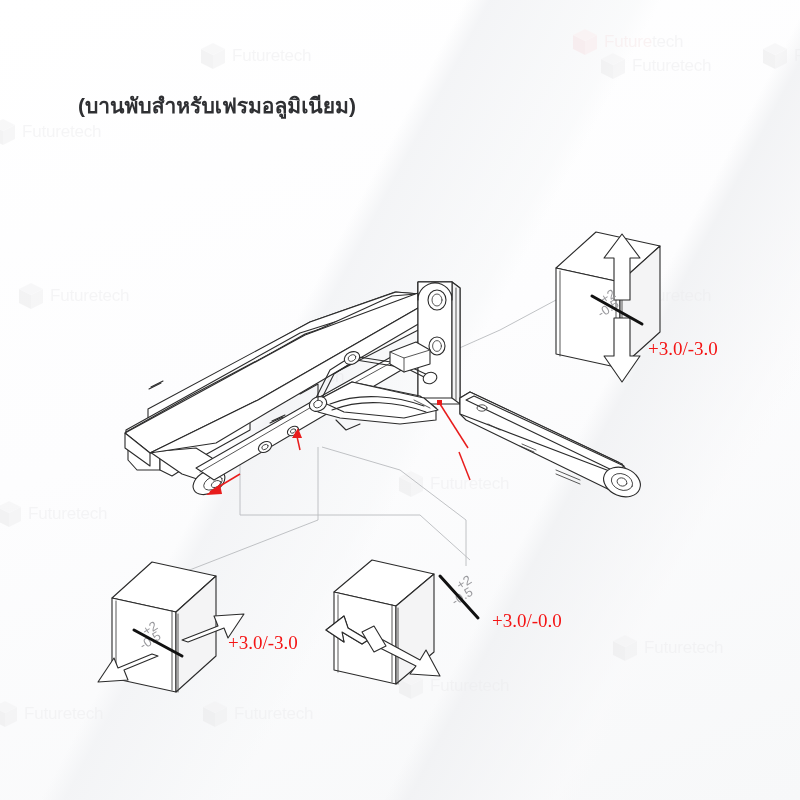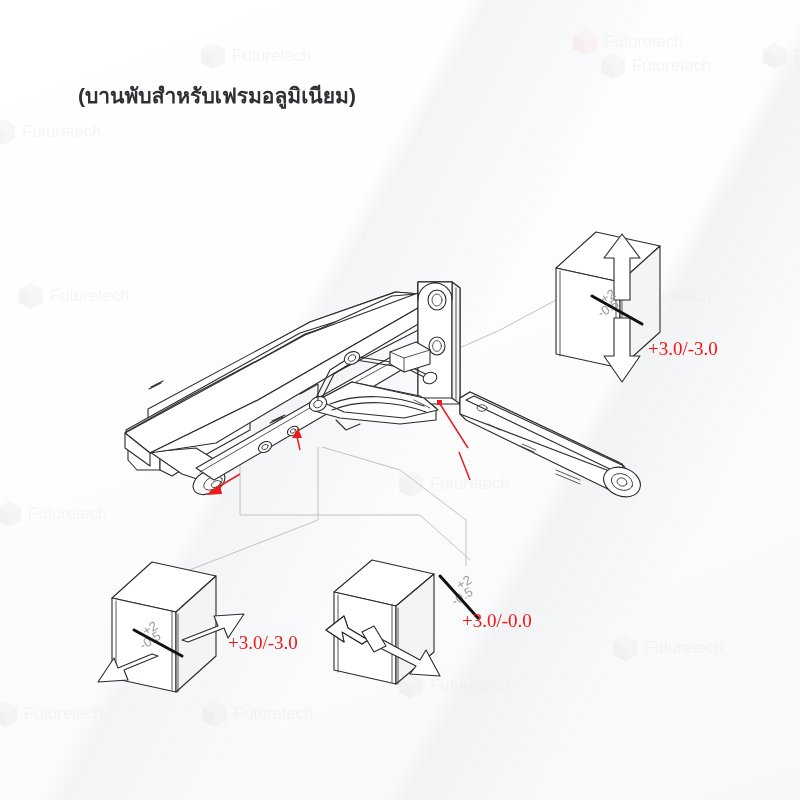--- a/index.html
+++ b/index.html
@@ -62,21 +62,21 @@
     color: #2f3033;
     letter-spacing: 0.2px;
     line-height: 1.18;
     white-space: nowrap;
   }
   .subtitle {
     font-size: 21px;
     font-weight: bold;
     color: #2f3033;
     line-height: 1.3;
-    margin-top: 4px;
+    margin-top: 14px;
     white-space: nowrap;
   }
   .model {
     font-size: 16px;
     font-weight: normal;
     color: #3a3b3e;
     margin-top: 9px;
     letter-spacing: 0.3px;
     white-space: nowrap;
   }
@@ -455,15 +455,15 @@
       <text class="dimtxt" x="460" y="590" transform="rotate(-32 460 590)">+2</text>
       <text class="dimtxt" x="455" y="606" transform="rotate(-32 455 606)">-0.5</text>
       <path class="strike" d="M440,576 L478,618"></path>
     </g>
   </svg>
 
   <div class="tol" style="left:648px; top:338px;">+3.0/-3.0</div>
 
   <div class="tol" style="left:228px; top:632px;">+3.0/-3.0</div>
 
-  <div class="tol" style="left:462px; top:610px;">+3.0/-0.0</div>
+  <div class="tol" style="left:492px; top:610px;">+3.0/-0.0</div>
 
 </div>
 
 </body></html>

